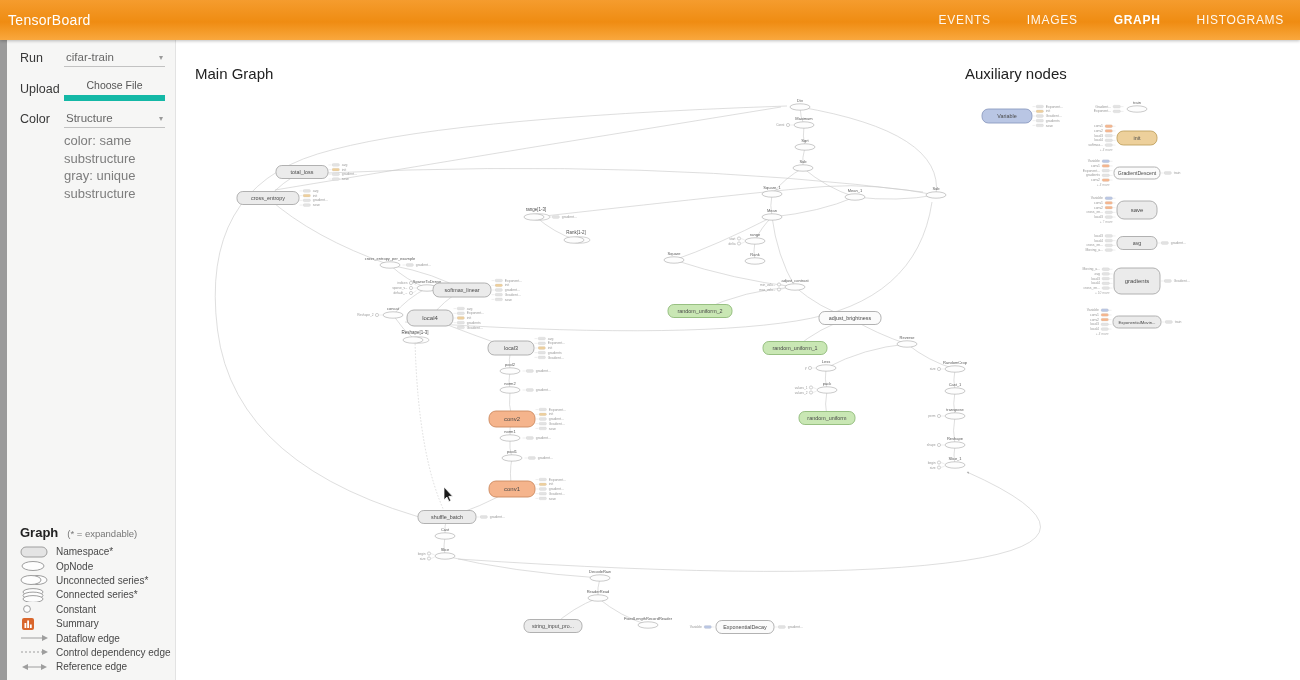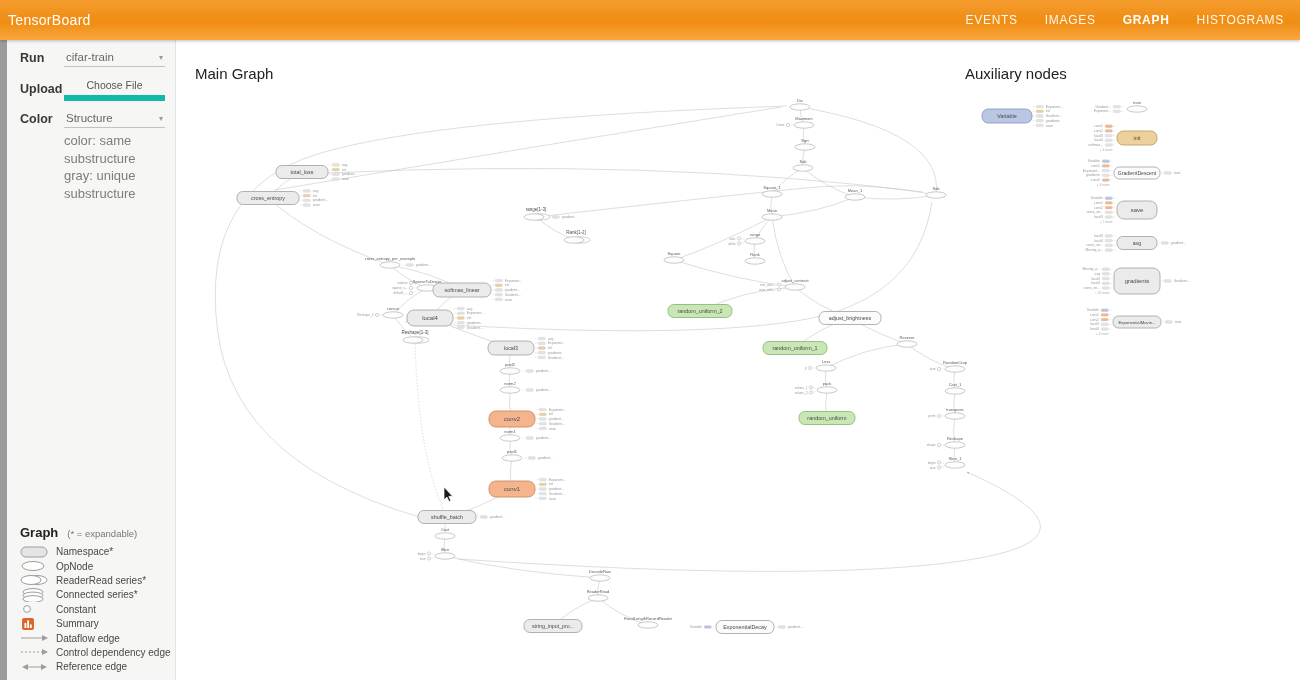--- a/index.html
+++ b/index.html
@@ -5,31 +5,31 @@
   html,body{margin:0;padding:0;width:1300px;height:680px;overflow:hidden;
     font-family:"Liberation Sans",sans-serif;background:#fff;}
   #app{position:relative;width:1300px;height:680px;}
 
   
   #header{position:absolute;left:0;top:0;width:100%;height:40px;
     background:linear-gradient(180deg,#f59c2e 0%,#ef8c12 55%,#f9a83e 100%);
     display:flex;align-items:center;justify-content:space-between;
     box-shadow:0 1px 3px rgba(0,0,0,.25);z-index:30;}
   #brand{color:#fff;font-size:14px;font-weight:500;letter-spacing:.3px;margin-left:8px;}
-  #nav{display:flex;gap:27px;margin-right:16px;}
+  #nav{display:flex;gap:36px;margin-right:16px;}
   .nav-item{color:rgba(255,255,255,.93);font-size:12px;font-weight:500;
     letter-spacing:.7px;cursor:pointer;}
   .nav-item.active{color:#fff;font-weight:700;}
 
   
   #edge-strip{position:absolute;left:0;top:40px;width:7px;height:640px;background:#9b9b9b;z-index:21;}
   #sidebar{position:absolute;left:7px;top:40px;width:168px;height:640px;background:#f6f6f5;
     border-right:1px solid #e3e3e3;z-index:20;font-size:12px;color:#333;}
   .sb-row{display:flex;align-items:center;margin:0 0 0 7px;padding:9px 10px 0 6px;}
-  .sb-label{width:44px;font-weight:700;color:#383838;font-size:12.5px;flex:none;}
+  .sb-label{width:44px;font-weight:400;color:#383838;font-size:12.5px;flex:none;}
   .sb-value{flex:1;border-bottom:1px solid #c2c2c2;color:#666;font-size:11.5px;
     padding:2px 2px 3px 2px;display:flex;justify-content:space-between;align-items:center;cursor:pointer;}
   .sb-value .caret{color:#9a9a9a;font-size:8px;}
   .choose-file{flex:1;border-bottom:6px solid #14b8a6;text-align:center;color:#555;
     font-size:10.5px;padding:3px 0 4px 0;cursor:pointer;}
   #fit-row{display:flex;align-items:center;gap:14px;margin:0 0 0 7px;padding:12px 10px 2px 6px;cursor:pointer;}
   #fit-icon{width:20px;height:15px;flex:none;}
   #fit-label{color:#555;font-size:11px;}
   #color-hints{margin:4px 0 0 57px;color:#7d7d7d;font-size:13px;line-height:1.35;}
 
@@ -113,21 +113,21 @@
             </span>
             <span class="legend-label">OpNode</span>
           </div>
           <div class="legend-row">
             <span class="legend-icon">
               <svg width="30" height="14" viewBox="0 0 30 14">
                 <ellipse cx="17" cy="7" rx="10" ry="4.5" fill="#fdfdfd" stroke="#9e9e9e" stroke-width="1"></ellipse>
                 <ellipse cx="11" cy="7" rx="10" ry="4.5" fill="#fdfdfd" stroke="#9e9e9e" stroke-width="1"></ellipse>
               </svg>
             </span>
-            <span class="legend-label">ReaderRead series*</span>
+            <span class="legend-label">Unconnected series*</span>
           </div>
           <div class="legend-row">
             <span class="legend-icon">
               <svg width="30" height="14" viewBox="0 0 30 14">
                 <ellipse cx="13" cy="4" rx="10" ry="3.4" fill="#fdfdfd" stroke="#9e9e9e" stroke-width="1"></ellipse>
                 <ellipse cx="13" cy="7.5" rx="10" ry="3.4" fill="#fdfdfd" stroke="#9e9e9e" stroke-width="1"></ellipse>
                 <ellipse cx="13" cy="11" rx="10" ry="3.4" fill="#fdfdfd" stroke="#9e9e9e" stroke-width="1"></ellipse>
               </svg>
             </span>
             <span class="legend-label">Connected series*</span>

